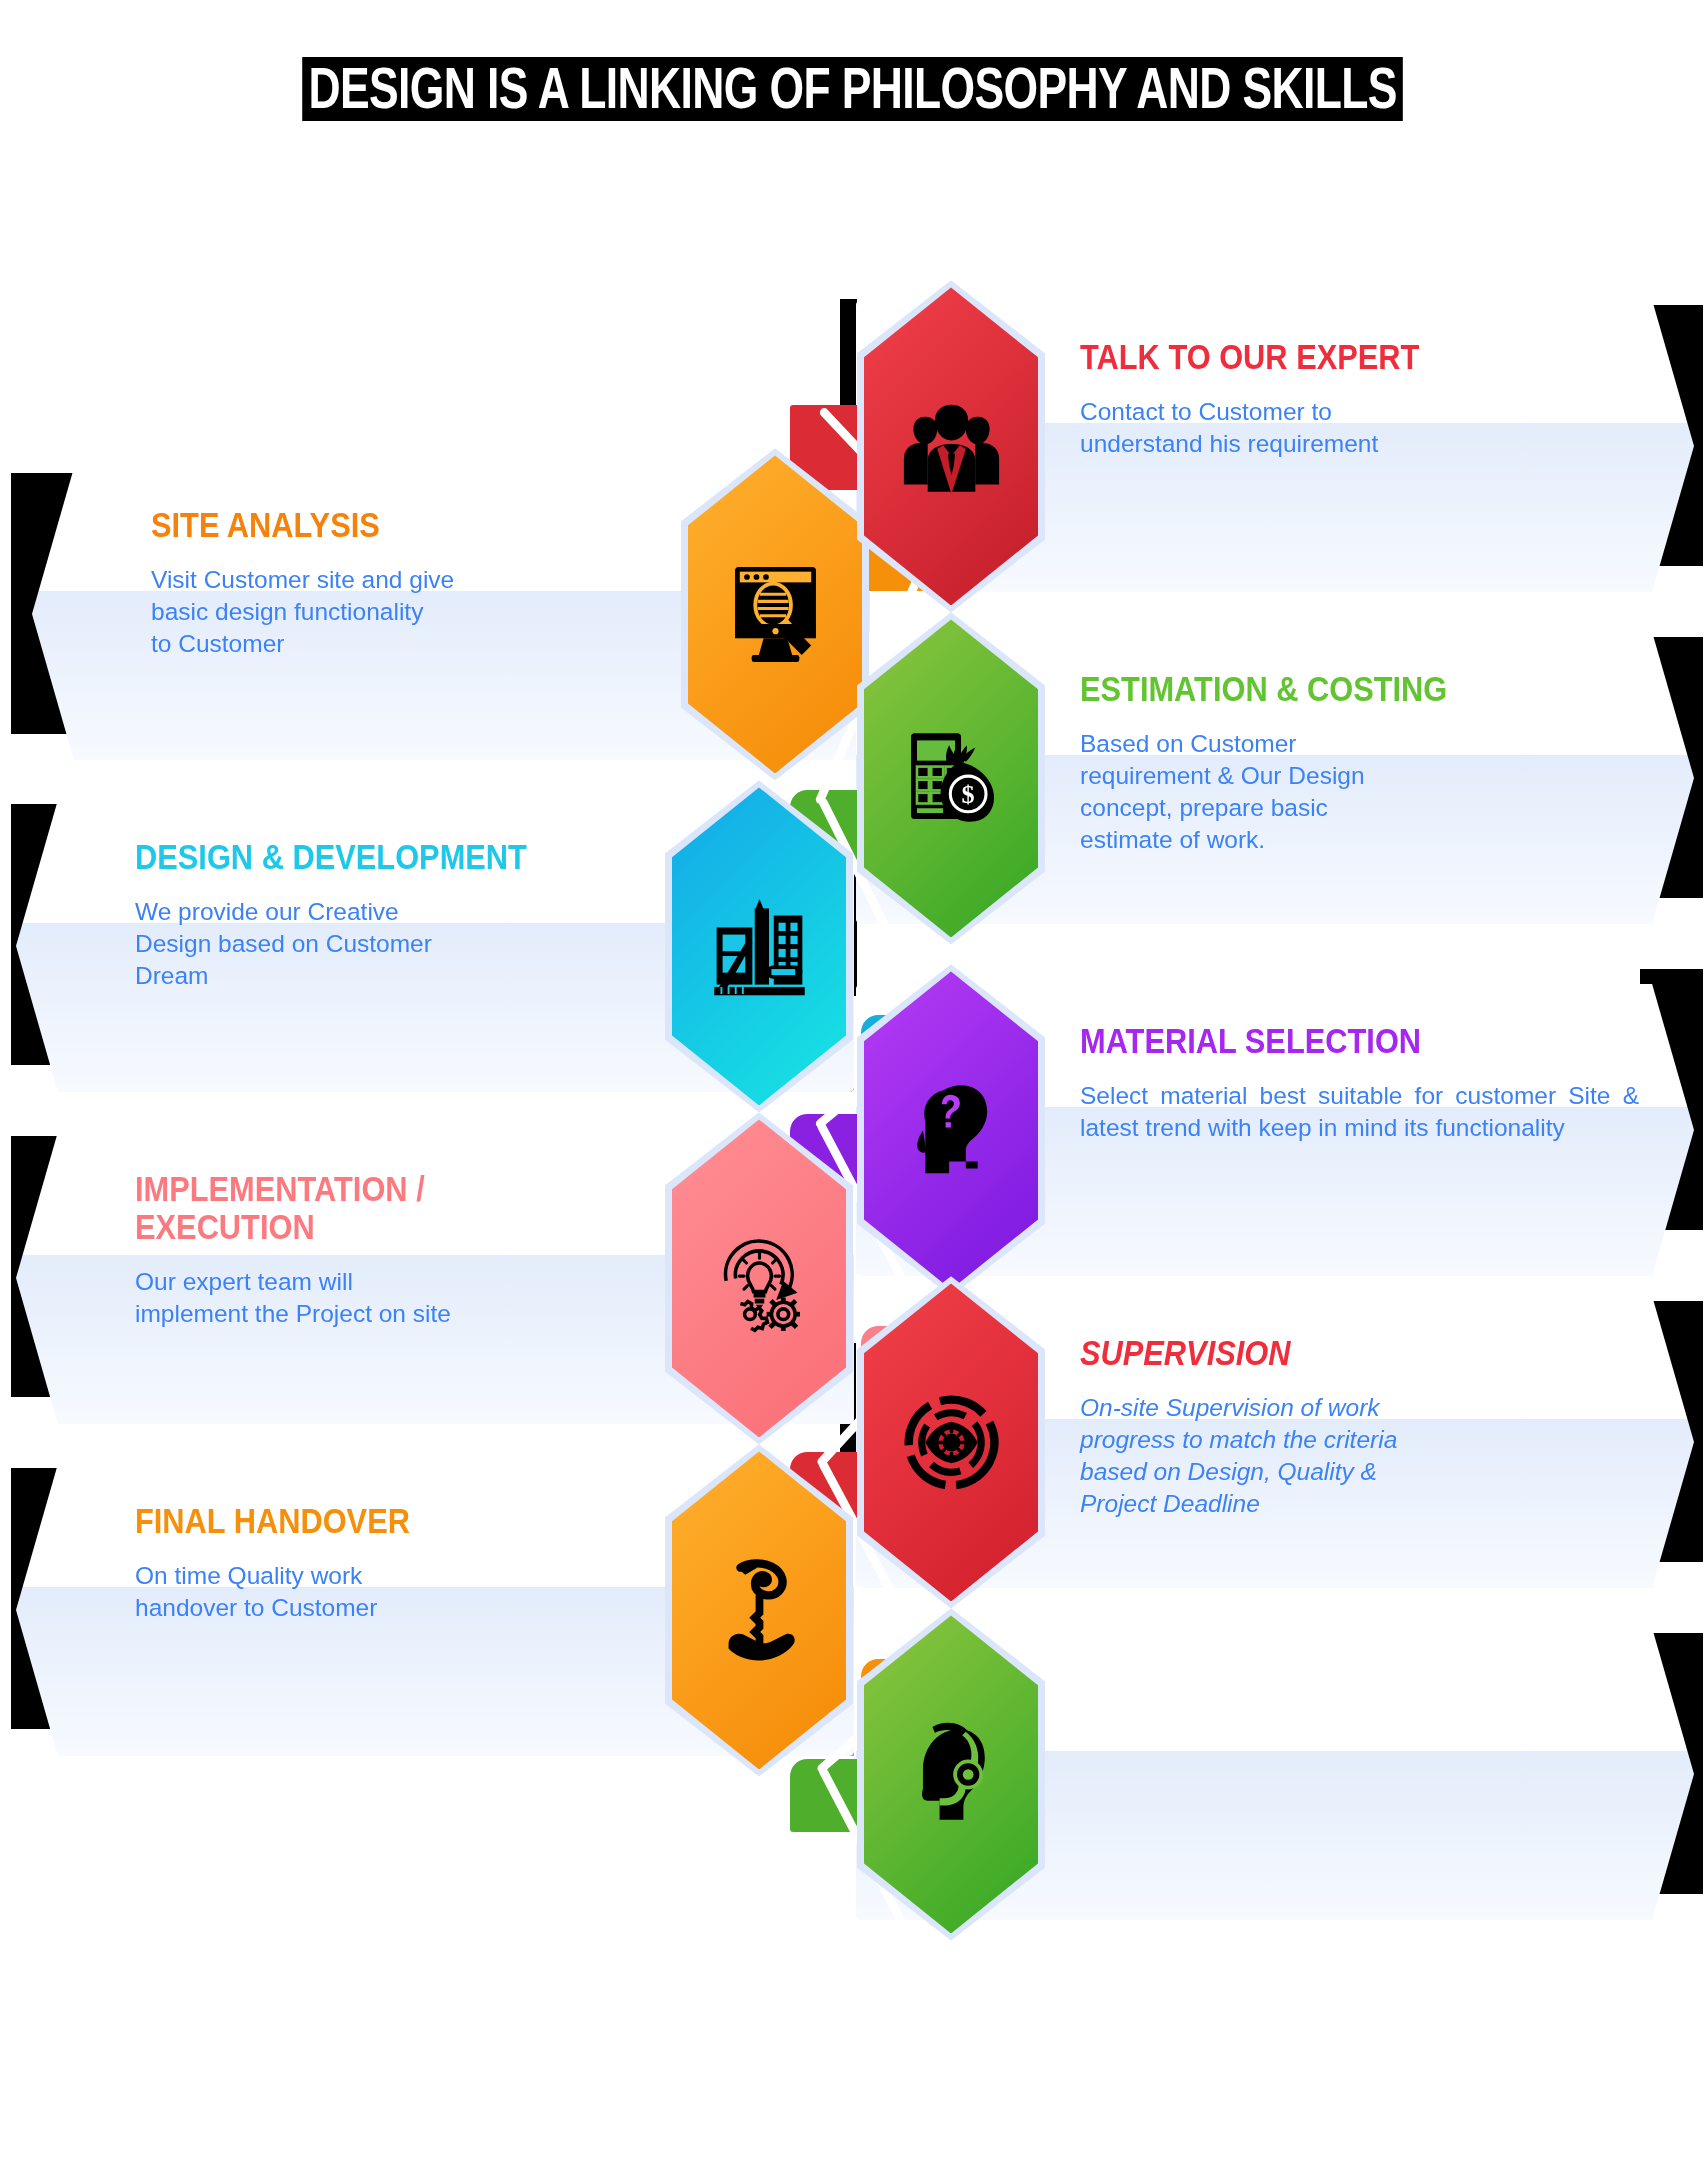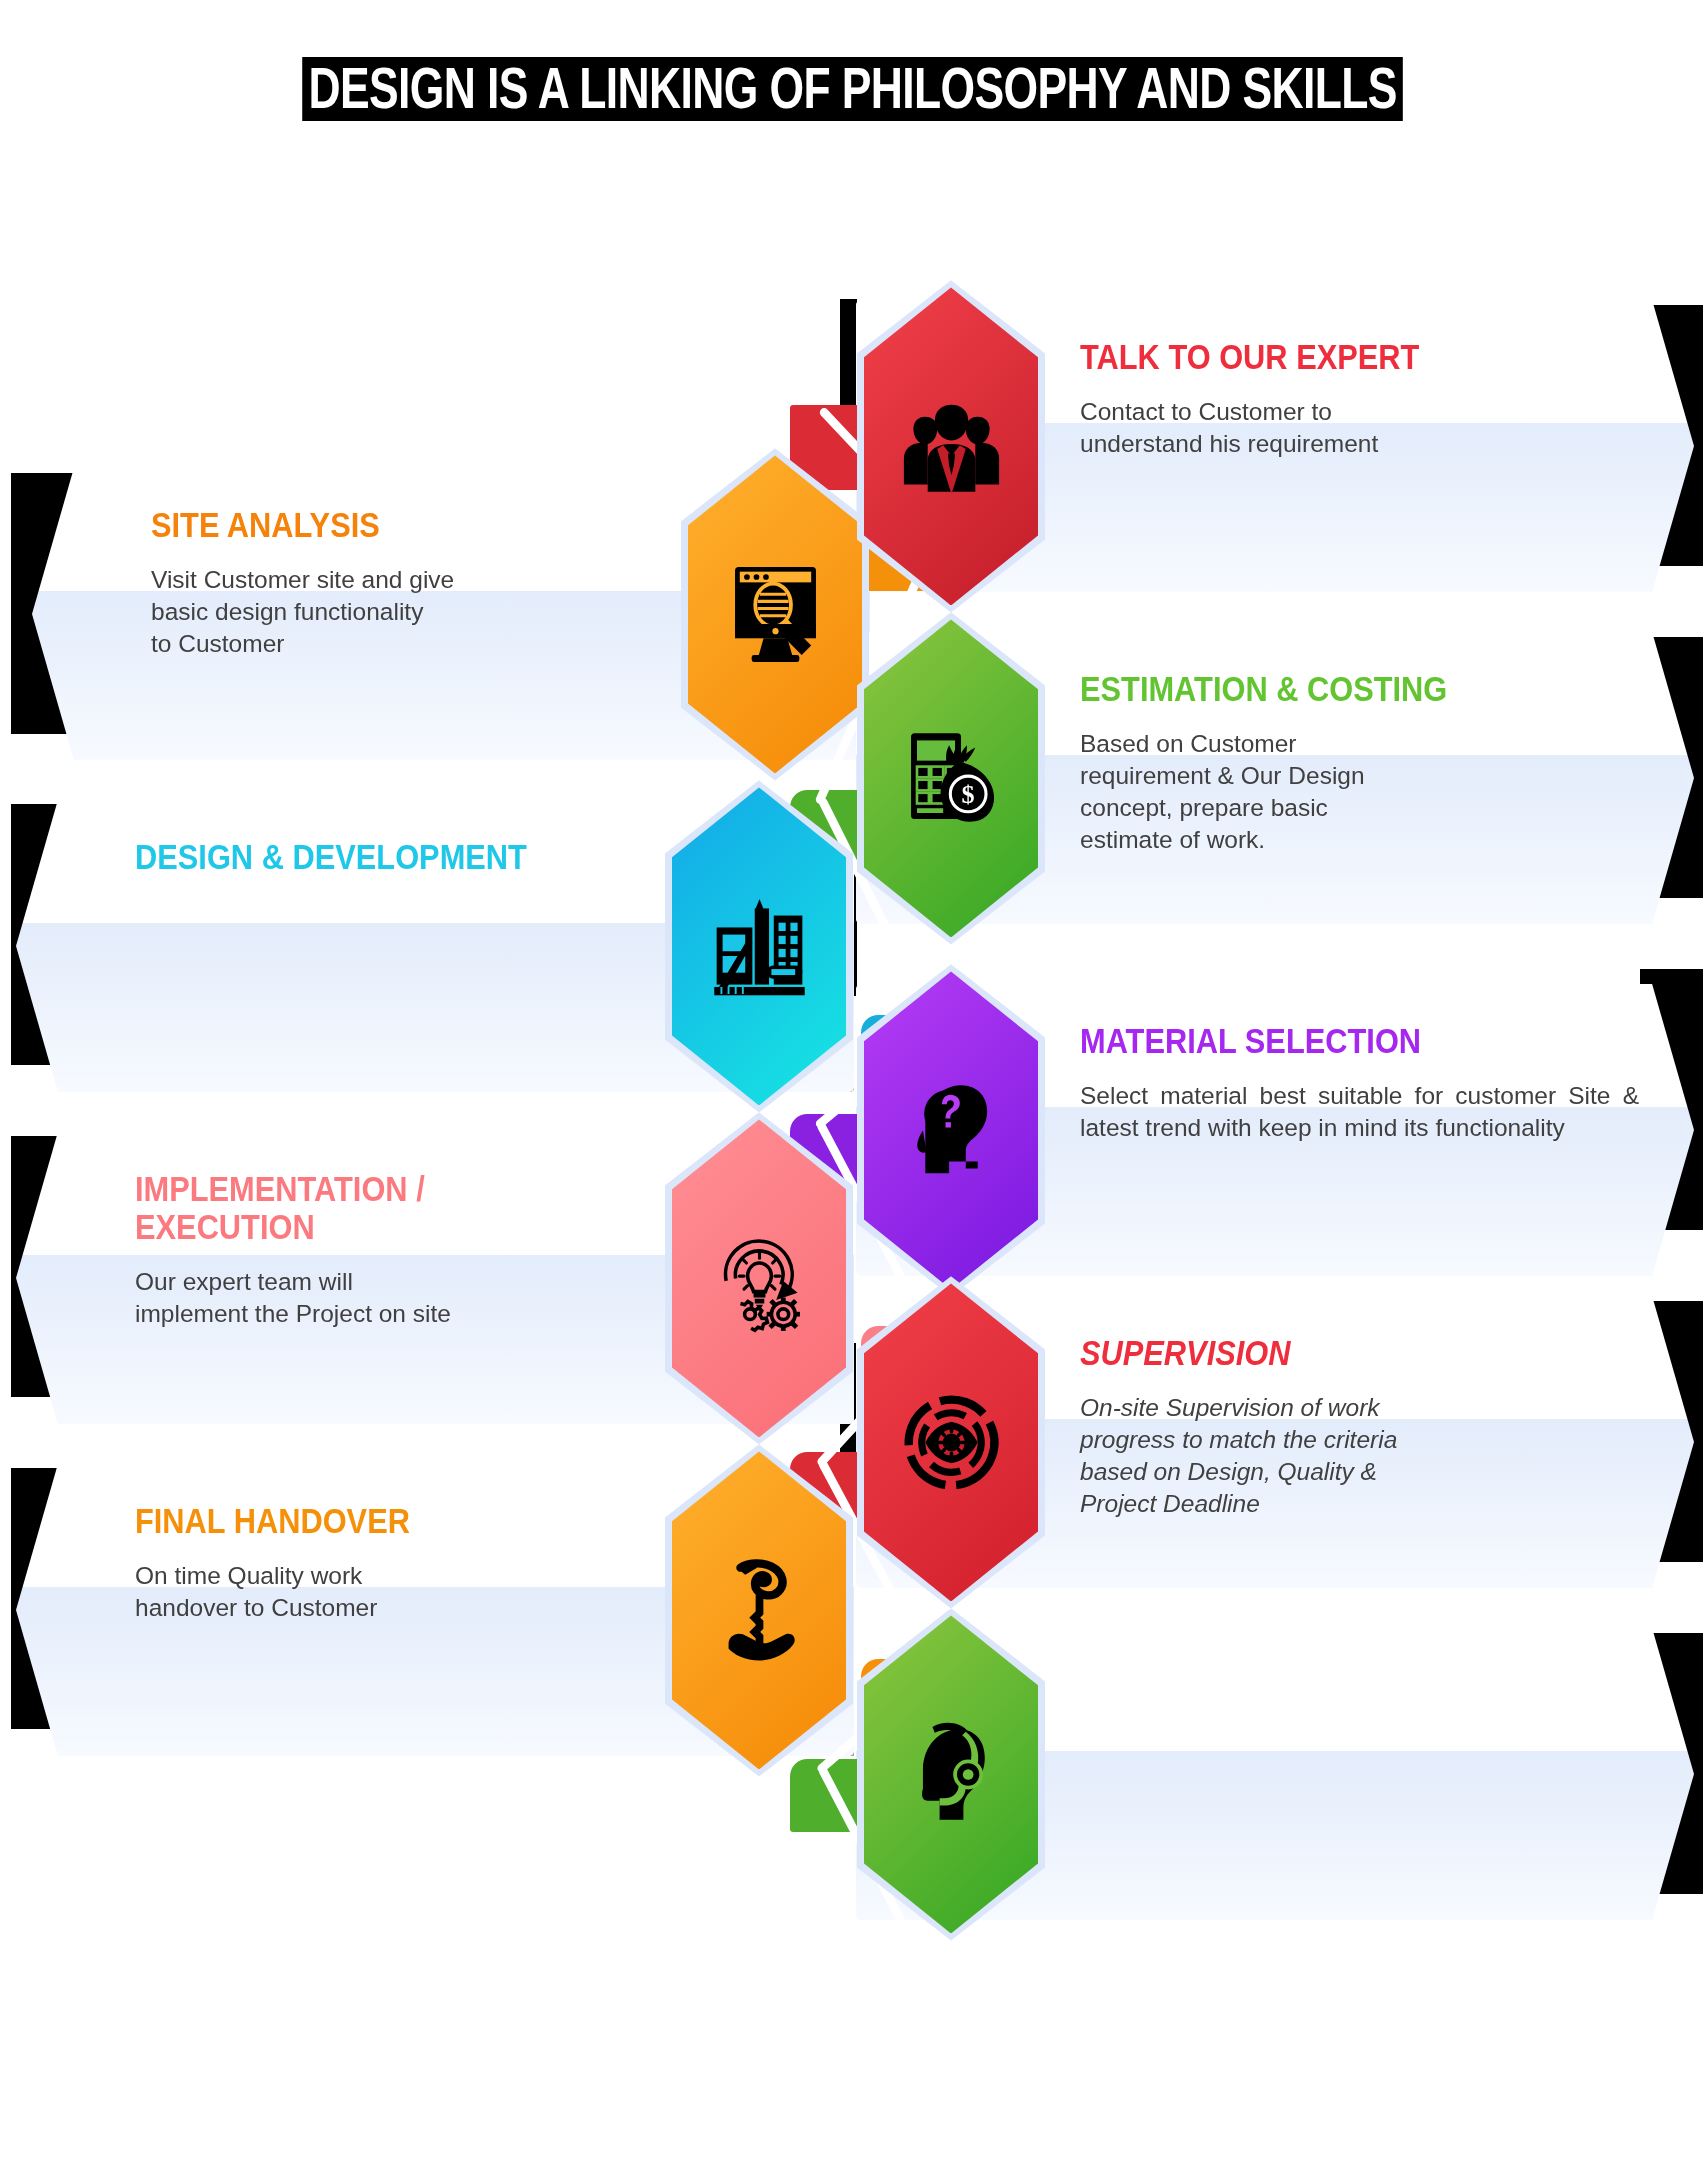--- a/index.html
+++ b/index.html
@@ -90,21 +90,21 @@
     transform-origin:left center;
     white-space:pre-line;
     margin-top:11px;
   }
   .card.right .card-title{ transform-origin:left center; }
   .card-desc{
     margin-top:20.5px;
     font-family:"Liberation Sans","DejaVu Sans",sans-serif;
     font-size:24.5px;
     line-height:1.30;
-    color:#404040;
+    color:#3b82f6;
     white-space:pre-line;
   }
   .card-desc.justify{ text-align:justify; }
 
   
   #connectors{ position:absolute; left:0; top:0; width:1706px; height:2172px; z-index:3; pointer-events:none; }
 
   
   .tab{ position:absolute; z-index:1; }
 </style>
@@ -187,20 +187,23 @@
         <rect x="30" y="84" width="40" height="6" rx="2" fill="#000"></rect>
       </svg>
     </div>
   </div>
 </div>
 
 <div class="card left" style="left:16px; top:800px; width:838px;">
   <div class="plate"></div>
   <div class="txt">
     <div class="card-title" style="color:#1FC8E8;">DESIGN &amp; DEVELOPMENT</div>
+    <div class="card-desc">We provide our Creative
+Design based on Customer
+Dream</div>
   </div>
   <div class="hexwrap">
     <div class="hexhalo"></div>
     <div class="hex" style="background:linear-gradient(135deg,#13A8E8,#17E6E2);">
       <svg viewBox="0 0 100 100">
         <rect x="14" y="34" width="30" height="48" fill="#000"></rect>
         <rect x="19" y="40" width="19" height="14" fill="#19C6E8"></rect>
         <rect x="19" y="58" width="19" height="14" fill="#19C6E8"></rect>
         <rect x="46" y="18" width="12" height="64" fill="#000"></rect>
         <rect x="62" y="24" width="24" height="58" fill="#000"></rect>

